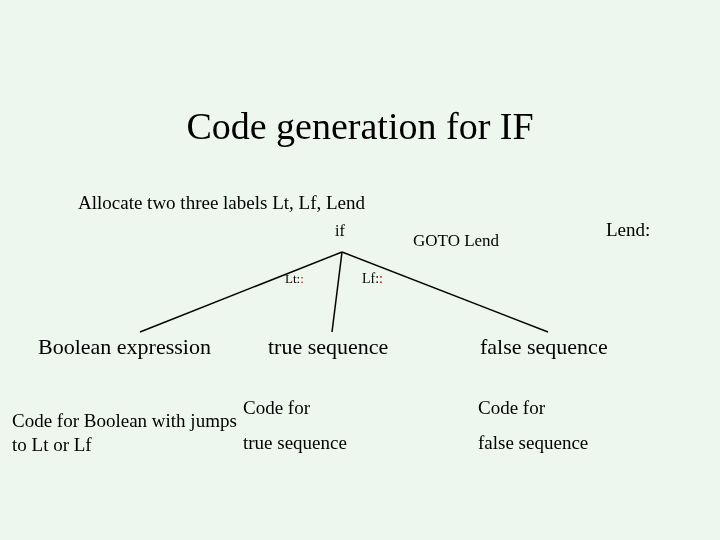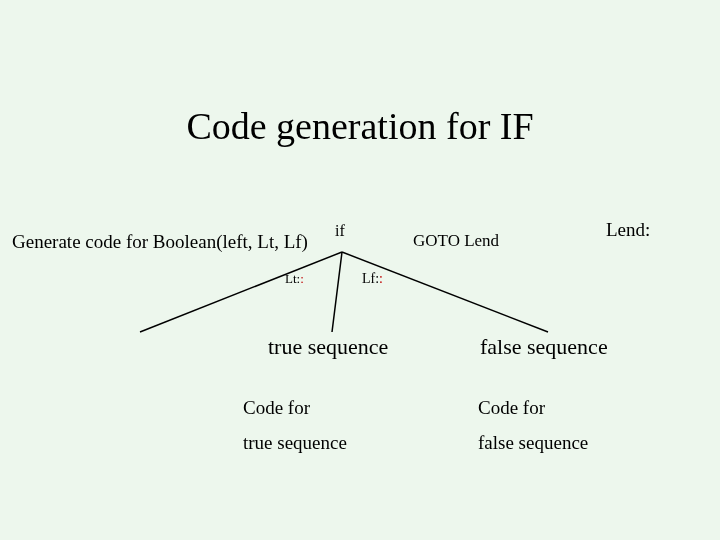--- a/index.html
+++ b/index.html
@@ -125,40 +125,43 @@
   }
   .red { color: #c00000; }
 </style>
 </head>
 <body>
 
 <div class="stage">
 
   <div class="title">Code generation for IF</div>
 
+  <div class="alloc">Allocate two three labels Lt, Lf, Lend</div>
 
-  <div class="gen">Generate code for Boolean(left, Lt, Lf)</div>
 
   <div class="if-lbl">if</div>
 
   <div class="goto">GOTO Lend</div>
 
   <div class="lend">Lend:</div>
 
   <div class="lt">
     <span>Lt:</span><span class="red">:</span>
   </div>
 
   <div class="lf">
     <span>Lf:</span><span class="red">:</span>
   </div>
 
+  <div class="bool-exp">Boolean expression</div>
   <div class="true-seq">true sequence</div>
   <div class="false-seq">false sequence</div>
 
+  <div class="code-bool">Code for Boolean with jumps
+to Lt or Lf</div>
 
   <div class="code-for-t1">Code for</div>
   <div class="code-for-t2">true sequence</div>
 
   <div class="code-for-f1">Code for</div>
   <div class="code-for-f2">false sequence</div>
 
   <svg class="tree" width="720" height="540">
     <line x1="342" y1="228" x2="140" y2="308" stroke="#000" stroke-width="1.5"></line>
     <line x1="342" y1="228" x2="332" y2="308" stroke="#000" stroke-width="1.5"></line>

